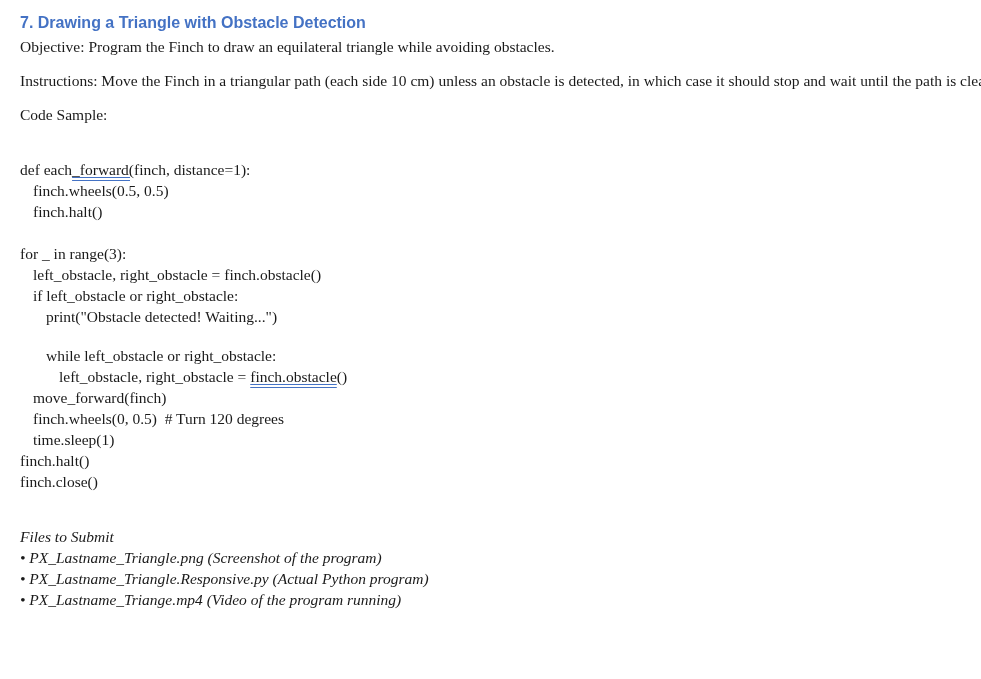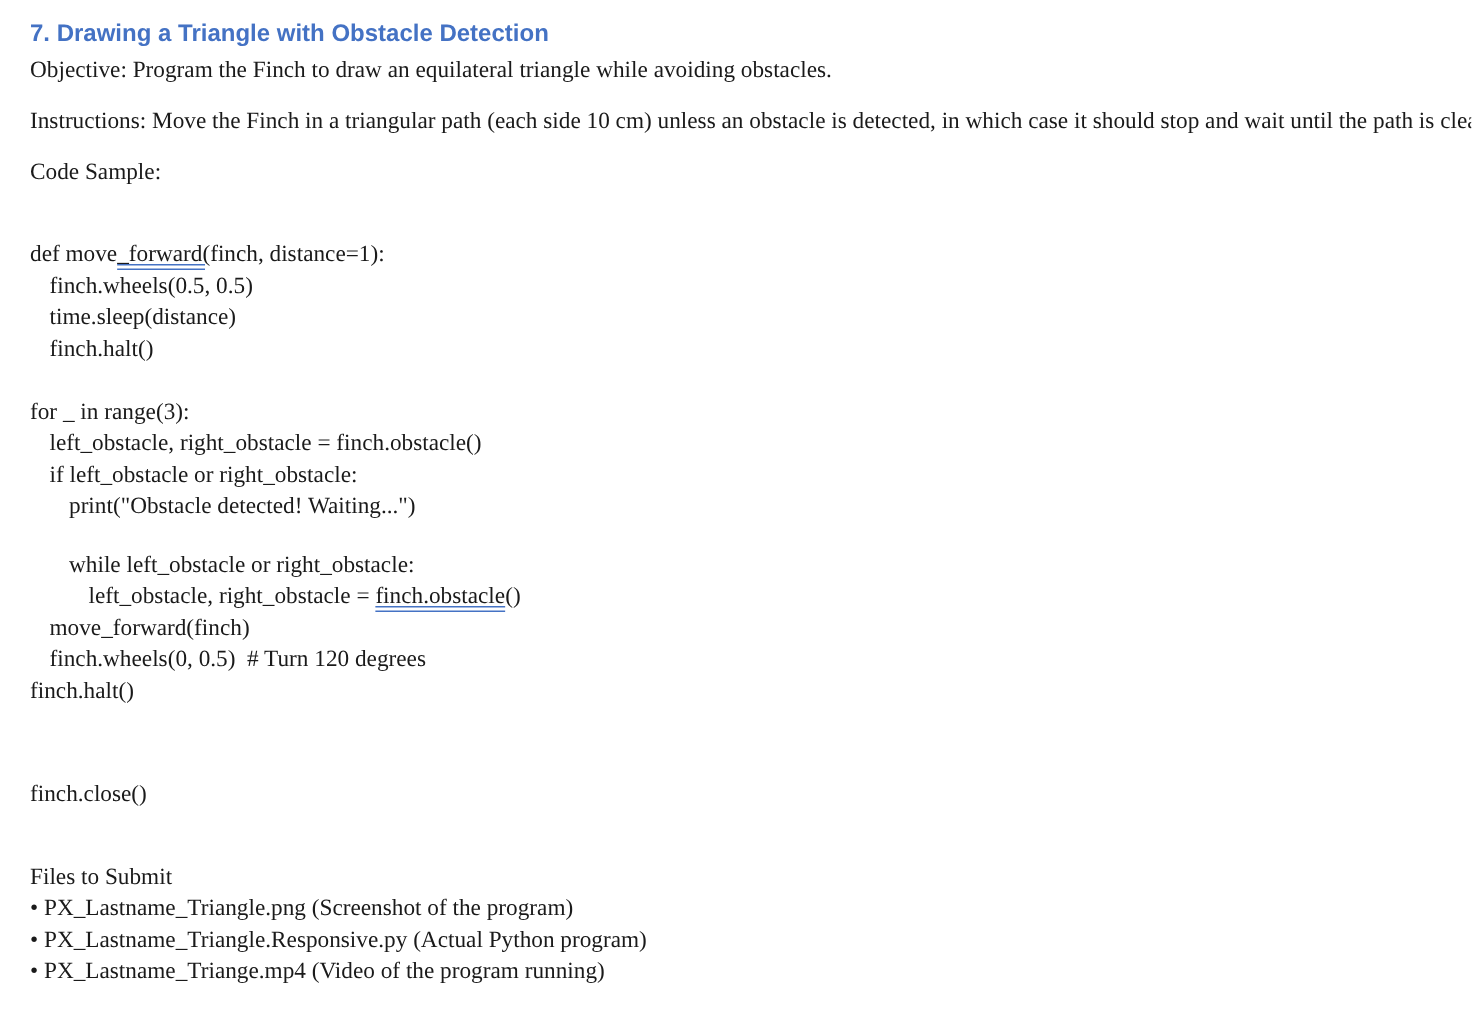--- a/index.html
+++ b/index.html
@@ -34,52 +34,52 @@
   .nowrap { white-space: nowrap; }
   .code-block { margin-top: 34px; }
   .code-line { line-height: 21px; white-space: pre; }
   .gram {
     text-decoration-line: underline;
     text-decoration-style: double;
     text-decoration-color: var(--underline);
     text-underline-offset: 2px;
   }
   .files-block { margin-top: 34px; }
-  .file-line { line-height: 21px; }
+  .file-line { line-height: 21px; font-style: italic; }
 </style>
 </head>
 <body>
 
 <div class="page">
   <div class="inner">
 
     <h1 class="doc-title">7. Drawing a Triangle with Obstacle Detection</h1>
 
     <p class="para para-first">Objective: Program the Finch to draw an equilateral triangle while avoiding obstacles.</p>
 
     <p class="para nowrap">Instructions: Move the Finch in a triangular path (each side 10 cm) unless an obstacle is detected, in which case it should stop and wait until the path is clear.</p>
 
     <p class="para">Code Sample:</p>
 
     <div class="code-block">
-        <div class="code-line" style="padding-left: 0px;"><span>def move</span><span class="gram">_forward(</span><span>finch, distance=1):</span></div>
+        <div class="code-line" style="padding-left: 0px;"><span>def each</span><span class="gram">_forward(</span><span>finch, distance=1):</span></div>
         <div class="code-line" style="padding-left: 13px;"><span>finch.wheels(0.5, 0.5)</span></div>
-        <div class="code-line" style="padding-left: 13px;"><span>time.sleep(distance)</span></div>
         <div class="code-line" style="padding-left: 13px;"><span>finch.halt()</span></div>
         <div class="code-line" style="padding-left: 0px;">&nbsp;</div>
         <div class="code-line" style="padding-left: 0px;"><span>for _ in range(3):</span></div>
         <div class="code-line" style="padding-left: 13px;"><span>left_obstacle, right_obstacle = finch.obstacle()</span></div>
         <div class="code-line" style="padding-left: 13px;"><span>if left_obstacle or right_obstacle:</span></div>
         <div class="code-line" style="padding-left: 26px;"><span>print("Obstacle detected! Waiting...")</span></div>
         <div class="code-line" style="padding-left: 26px; margin-top: 18px;"><span>while left_obstacle or right_obstacle:</span></div>
         <div class="code-line" style="padding-left: 39px;"><span>left_obstacle, right_obstacle = </span><span class="gram">finch.obstacle</span><span>()</span></div>
         <div class="code-line" style="padding-left: 13px;"><span>move_forward(finch)</span></div>
         <div class="code-line" style="padding-left: 13px;"><span>finch.wheels(0, 0.5)  # Turn 120 degrees</span></div>
+        <div class="code-line" style="padding-left: 13px;"><span>time.sleep(1)</span></div>
         <div class="code-line" style="padding-left: 0px;"><span>finch.halt()</span></div>
-        <div class="code-line" style="padding-left: 0px; margin-top: 48px;"><span>finch.close()</span></div>
+        <div class="code-line" style="padding-left: 0px;"><span>finch.close()</span></div>
       </div>
 
     <div class="files-block">
       <div class="file-line">Files to Submit</div>
       <div>
           <div class="file-line">• PX_Lastname_Triangle.png (Screenshot of the program)</div>
           <div class="file-line">• PX_Lastname_Triangle.Responsive.py (Actual Python program)</div>
           <div class="file-line">• PX_Lastname_Triange.mp4 (Video of the program running)</div>
         </div>
     </div>

